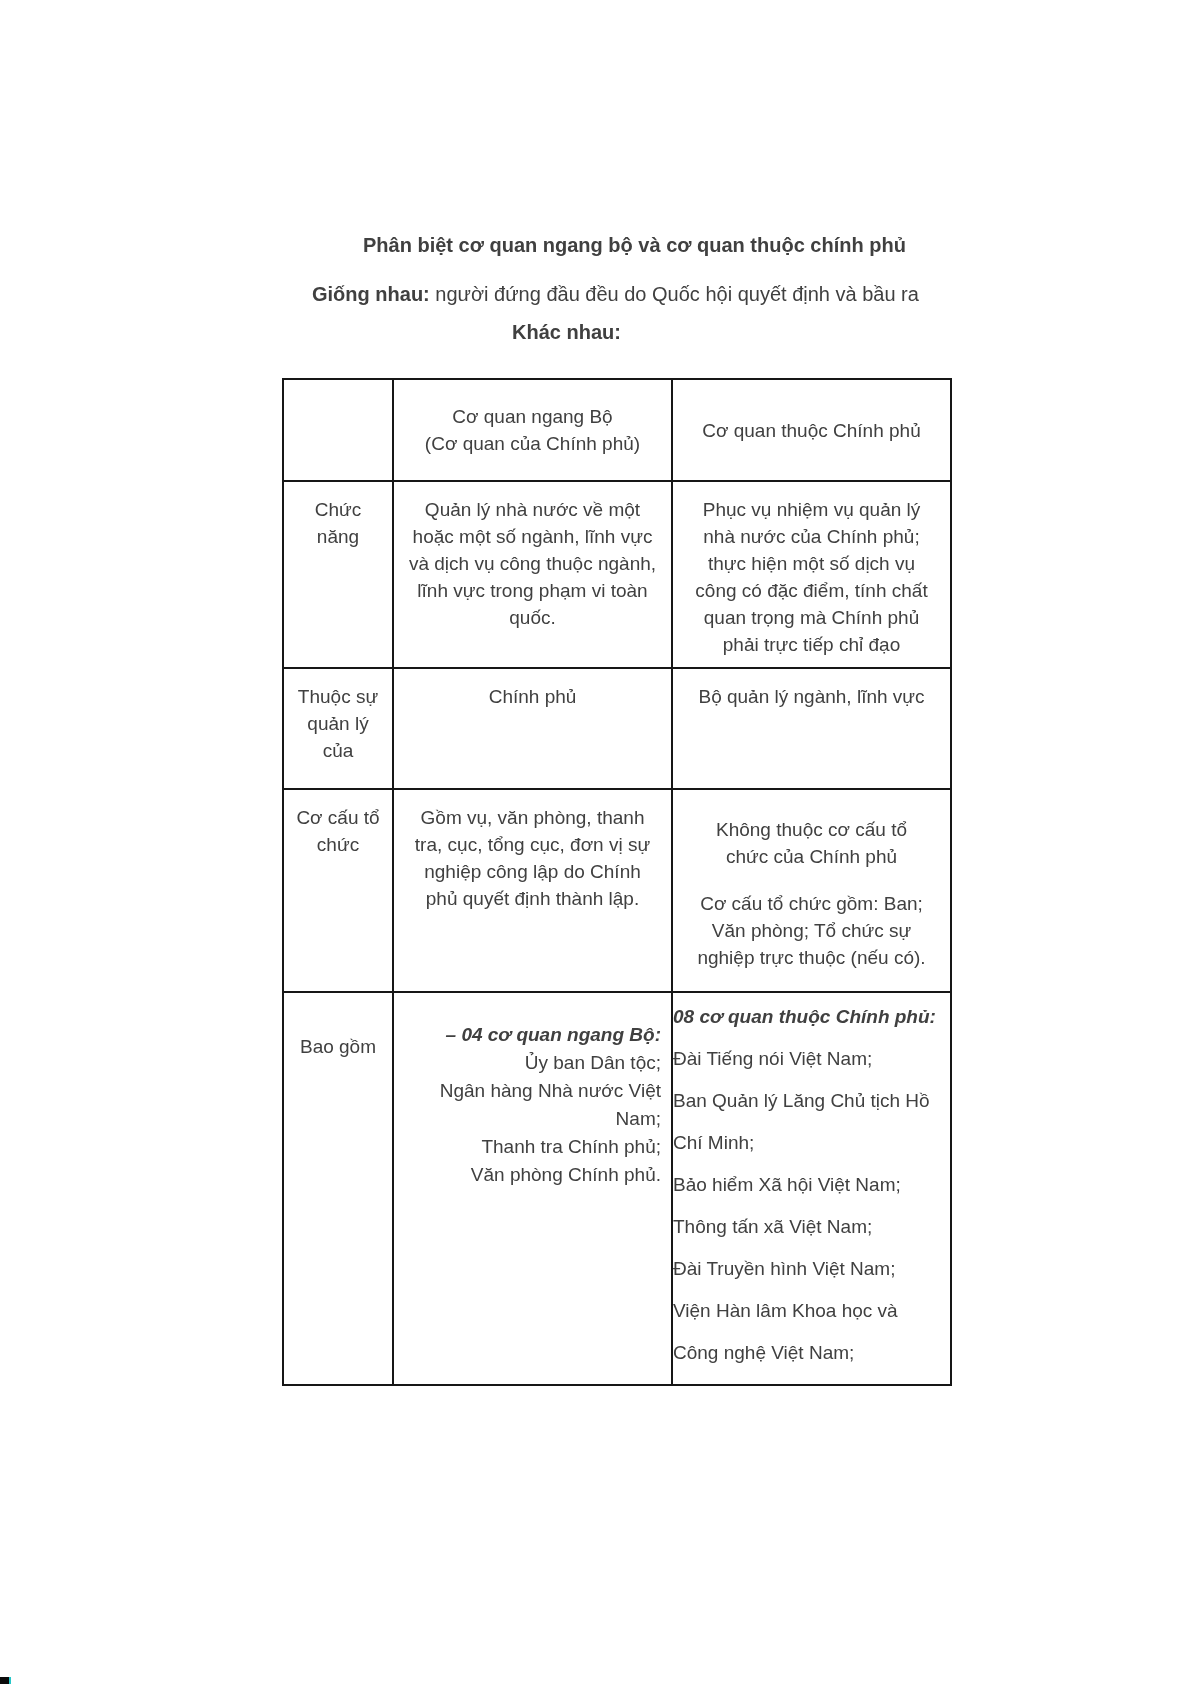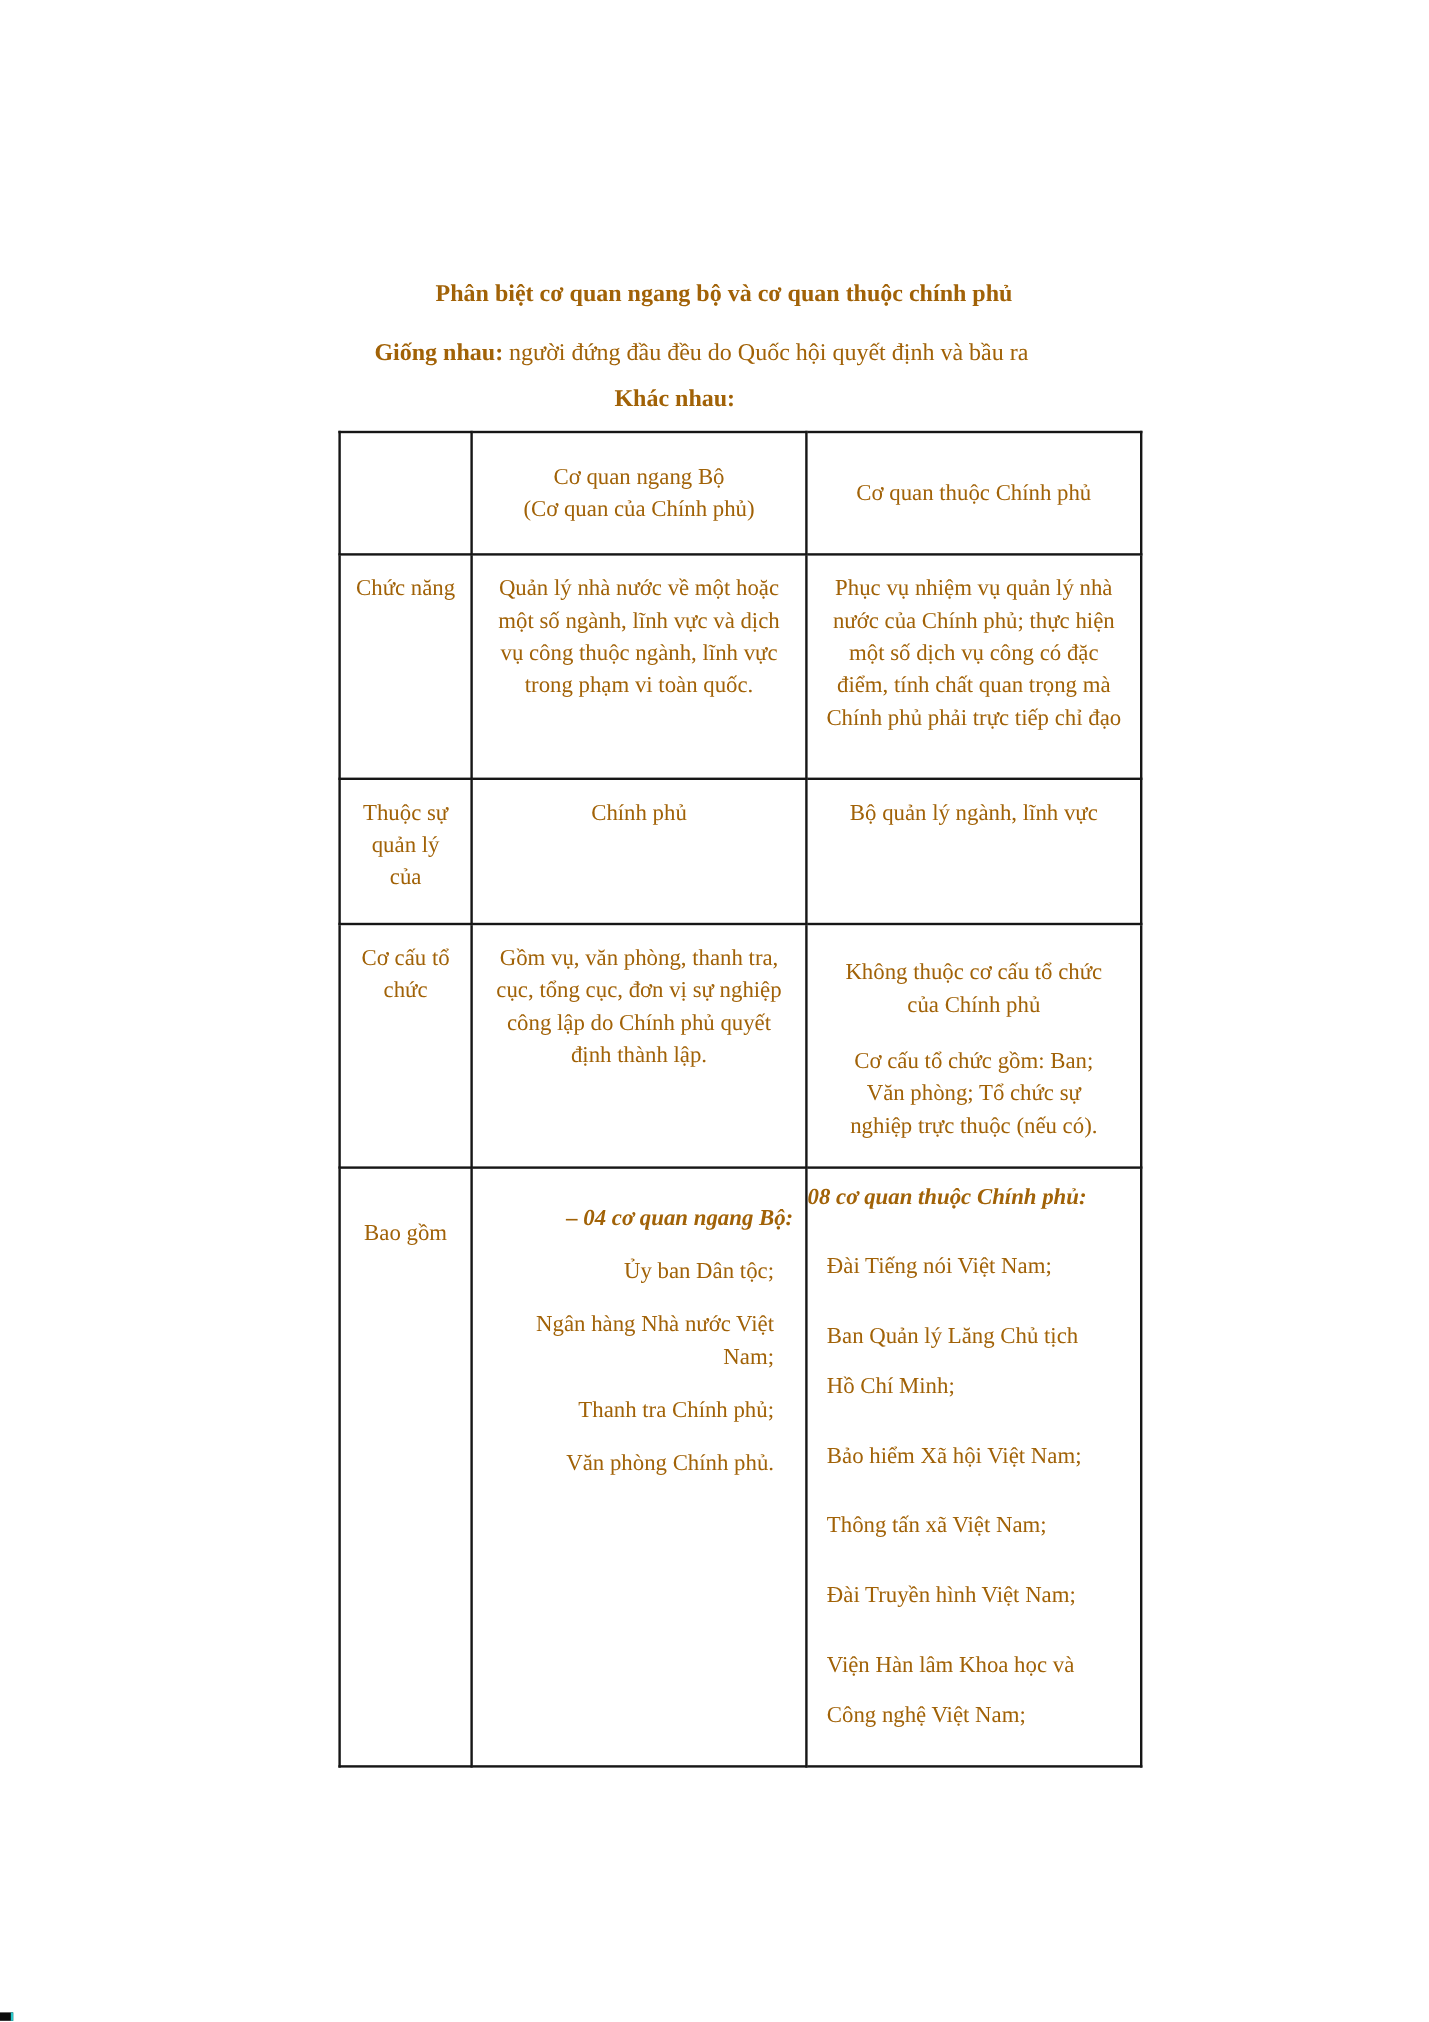--- a/index.html
+++ b/index.html
@@ -5,22 +5,22 @@
   html, body {
     margin: 0;
     padding: 0;
     background: #ffffff;
   }
   .page {
     position: relative;
     width: 1191px;
     height: 1685px;
     background: #ffffff;
-    font-family: Liberation Serif, serif;
-    color: #a16207;
+    font-family: Liberation Sans, sans-serif;
+    color: #404040;
     overflow: hidden;
   }
   .heading-line {
     position: absolute;
     white-space: nowrap;
     font-size: 20px;
     line-height: 25px;
   }
   .doc-title {
     top: 233px;
@@ -32,21 +32,21 @@
     left: 312px;
   }
   .similar-line .lbl { font-weight: bold; }
   .differ-line {
     top: 320px;
     left: 512px;
     font-weight: bold;
   }
   table.cmp {
     position: absolute;
-    top: 359px;
+    top: 378px;
     left: 282px;
     width: 668px;
     border-collapse: collapse;
     table-layout: fixed;
     border-radius: 13px;
   }
   table.cmp td {
     border: 2px solid #161616;
     font-size: 19px;
     line-height: 27px;
@@ -79,21 +79,21 @@
   }
   tr.r-baogom td.col-thuoccp {
     text-align: left;
     padding: 3px 10px 4px 0;
     line-height: 42px;
   }
   .bi {
     font-weight: bold;
     font-style: italic;
   }
-  .list-item { margin: 16px; }
+  .list-item { margin: 0; }
 
   .corner-artifact {
     position: absolute;
     left: 0;
     bottom: 1px;
     width: 9px;
     height: 7px;
     background: #0b0b0b;
     border-right: 2px solid #27c7c9;
   }

